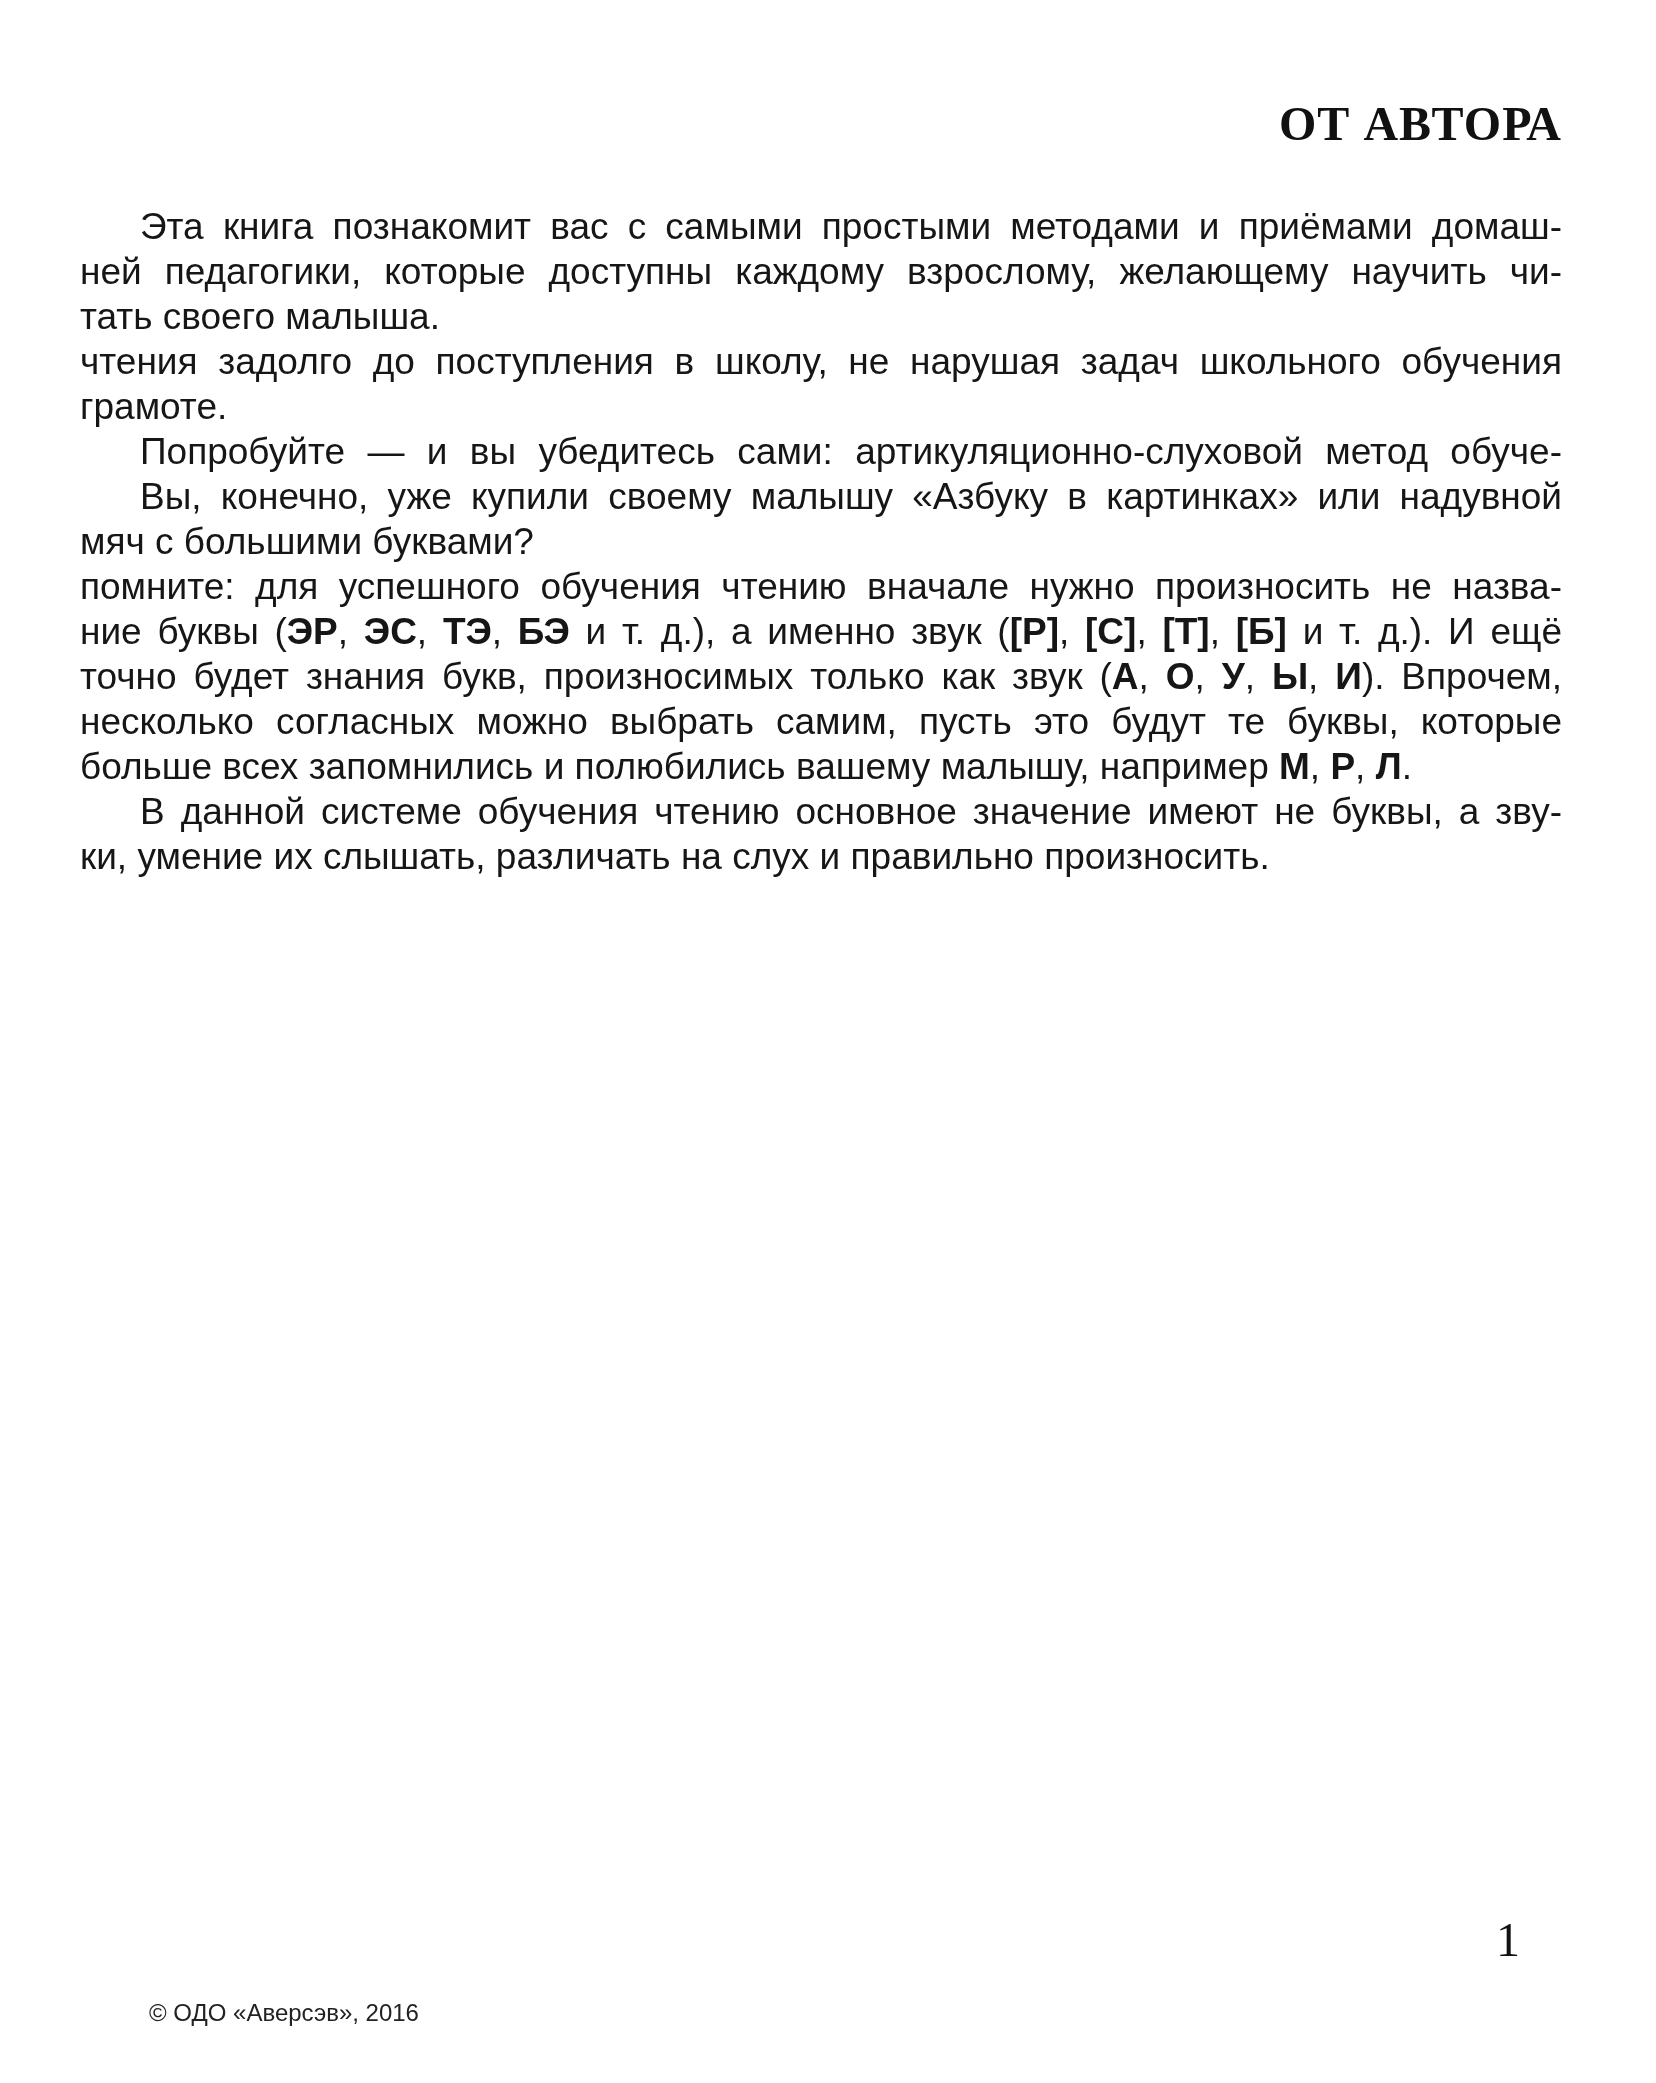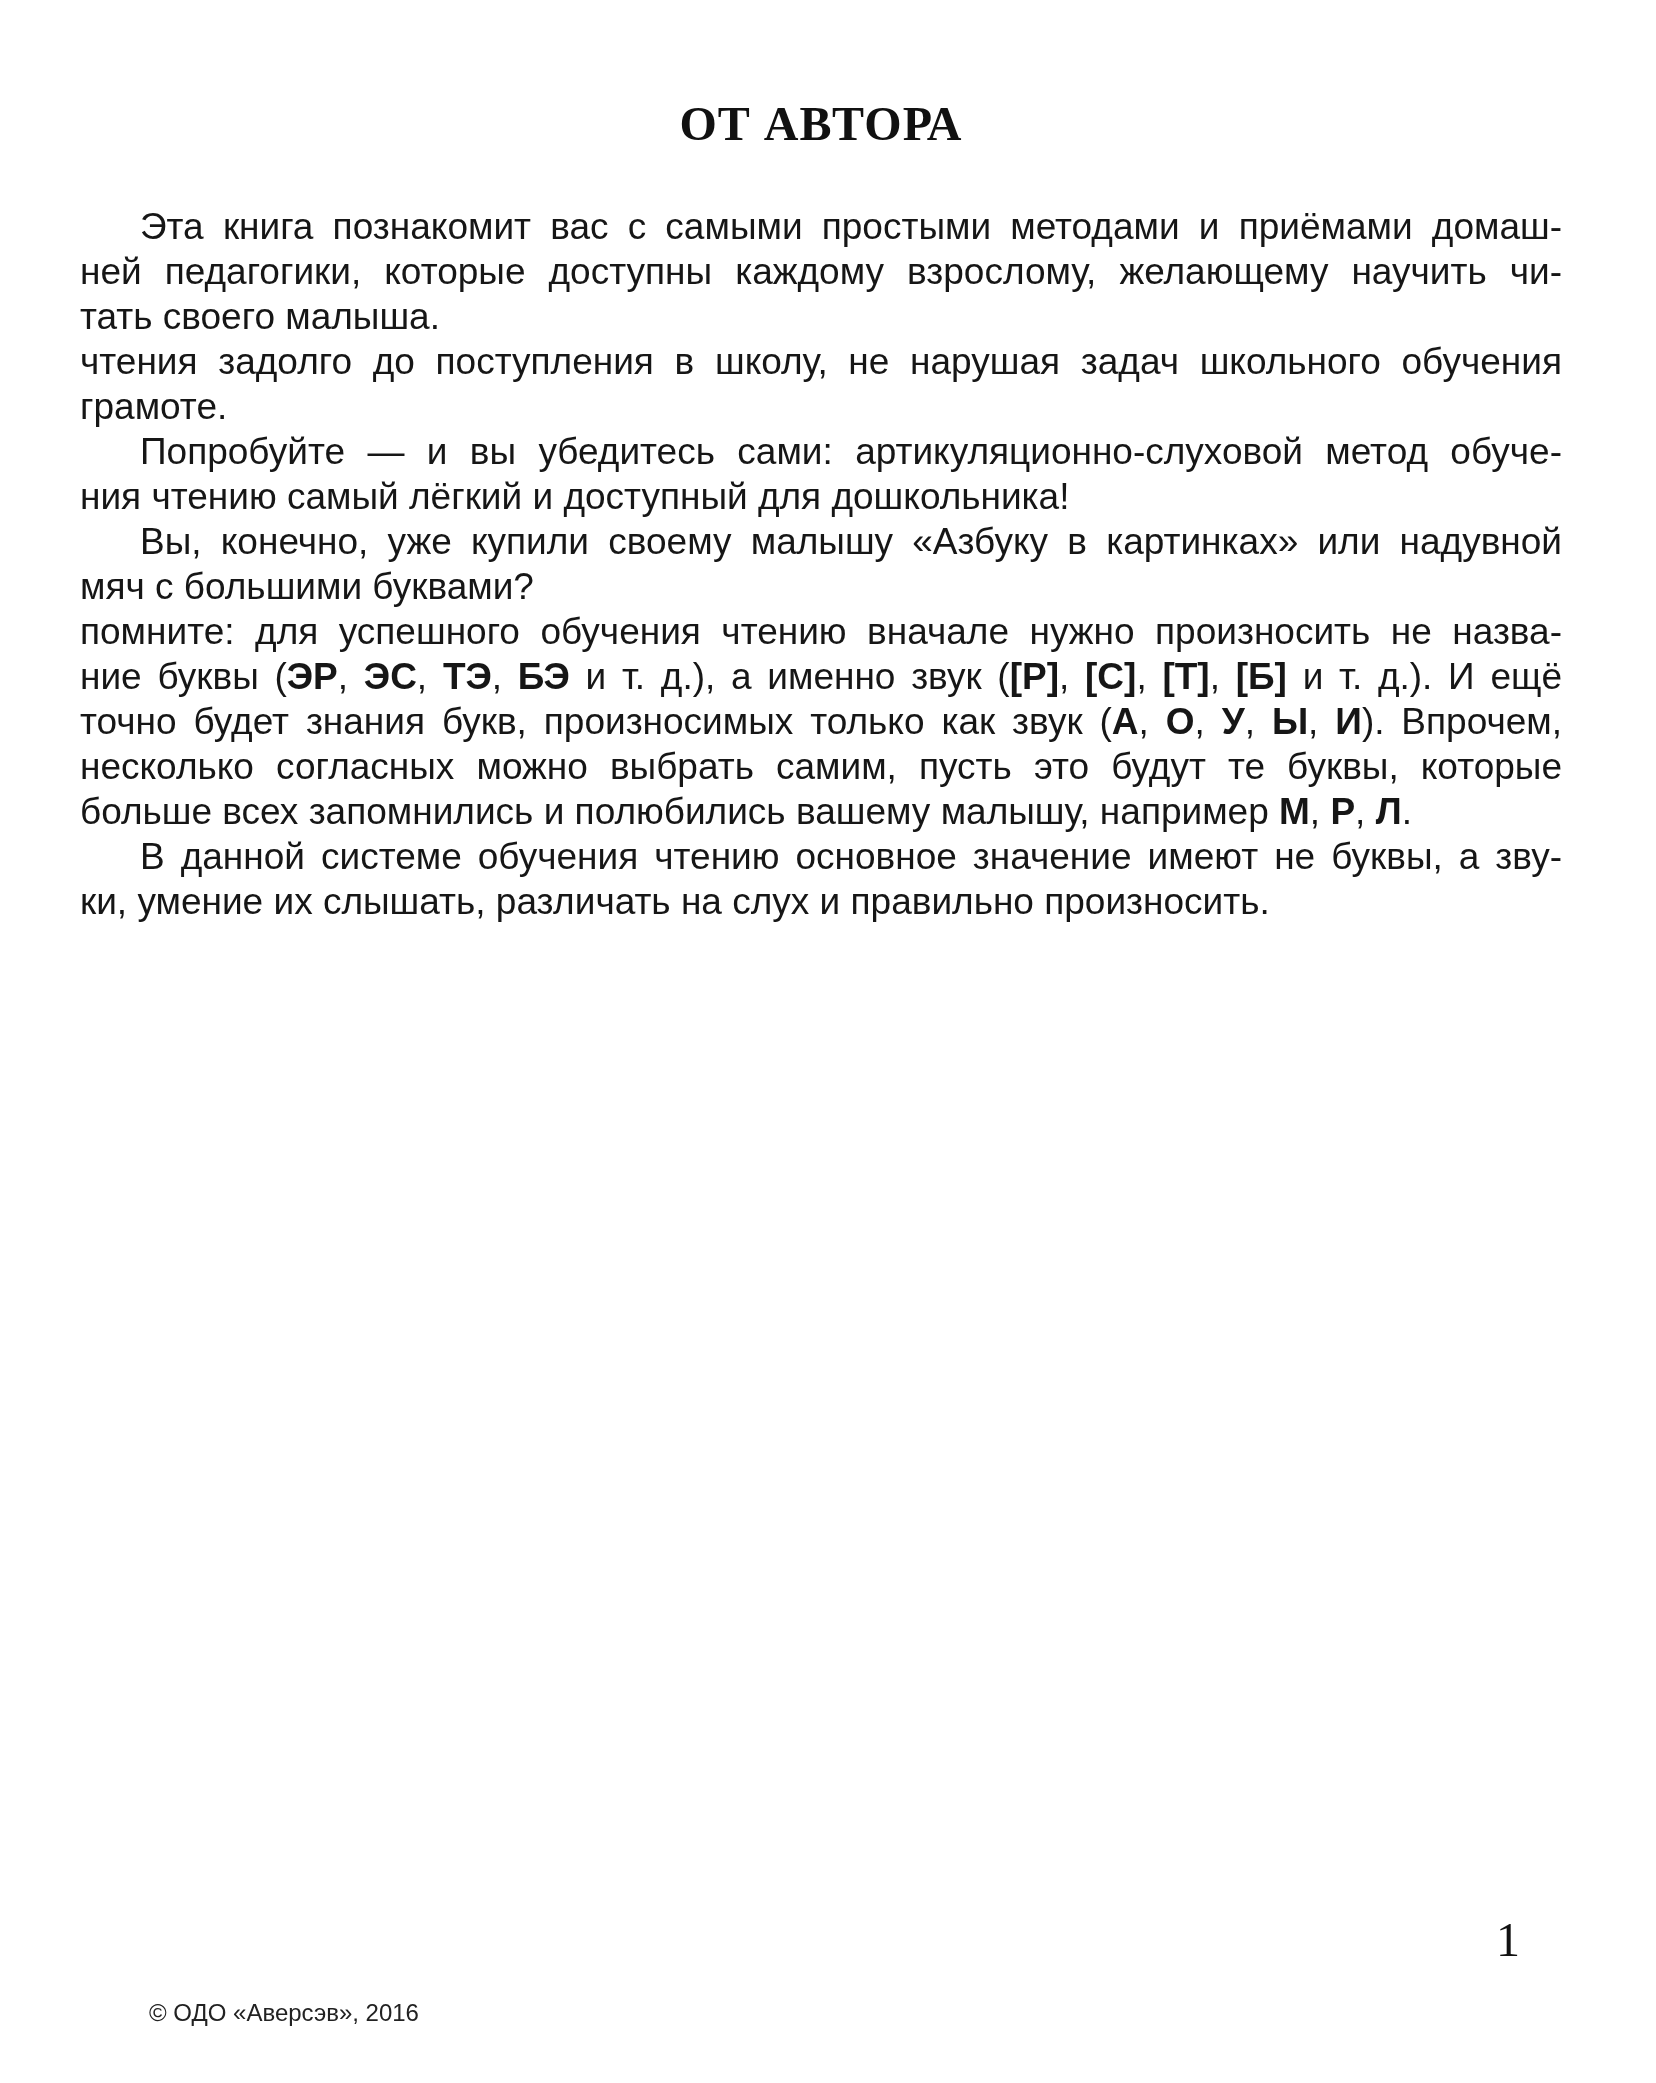--- a/index.html
+++ b/index.html
@@ -17,21 +17,21 @@
     color: #161616;
   }
   .content {
     position: absolute;
     left: 80px;
     top: 0;
     width: 1482px;
   }
   .title {
     margin: 98px 0 54px 0;
-    text-align: center;
+    text-align: right;
     font-family: "Liberation Serif", serif;
     font-weight: bold;
     font-size: 48px;
     line-height: 52px;
     letter-spacing: 1px;
     color: #111111;
   }
   .body-text {
     font-size: 37px;
     line-height: 45px;
@@ -74,21 +74,20 @@
 <div class="page">
   <div class="content">
     <h1 class="title">ОТ АВТОРА</h1>
     <div class="body-text">
         <div class="line para-first">Эта книга познакомит вас с самыми простыми методами и приёмами домаш-</div>
         <div class="line">ней педагогики, которые доступны каждому взрослому, желающему научить чи-</div>
         <div class="line para-last">тать своего малыша.</div>
         <div class="line">чтения задолго до поступления в школу, не нарушая задач школьного обучения</div>
         <div class="line para-last">грамоте.</div>
         <div class="line para-first">Попробуйте — и вы убедитесь сами: артикуляционно-слуховой метод обуче-</div>
-        <div class="line para-last">ния чтению самый лёгкий и доступный для дошкольника!</div>
         <div class="line para-first">Вы, конечно, уже купили своему малышу «Азбуку в картинках» или надувной</div>
         <div class="line para-last">мяч с большими буквами?</div>
         <div class="line">помните: для успешного обучения чтению вначале нужно произносить не назва-</div>
         <div class="line">ние буквы (<b>ЭР</b>, <b>ЭС</b>, <b>ТЭ</b>, <b>БЭ</b> и т. д.), а именно звук (<b>[Р]</b>, <b>[С]</b>, <b>[Т]</b>, <b>[Б]</b> и т. д.). И ещё</div>
         <div class="line">точно будет знания букв, произносимых только как звук (<b>А</b>, <b>О</b>, <b>У</b>, <b>Ы</b>, <b>И</b>). Впрочем,</div>
         <div class="line">несколько согласных можно выбрать самим, пусть это будут те буквы, которые</div>
         <div class="line para-last">больше всех запомнились и полюбились вашему малышу, например <b>М</b>, <b>Р</b>, <b>Л</b>.</div>
         <div class="line para-first">В данной системе обучения чтению основное значение имеют не буквы, а зву-</div>
         <div class="line para-last">ки, умение их слышать, различать на слух и правильно произносить.</div>
       </div>

